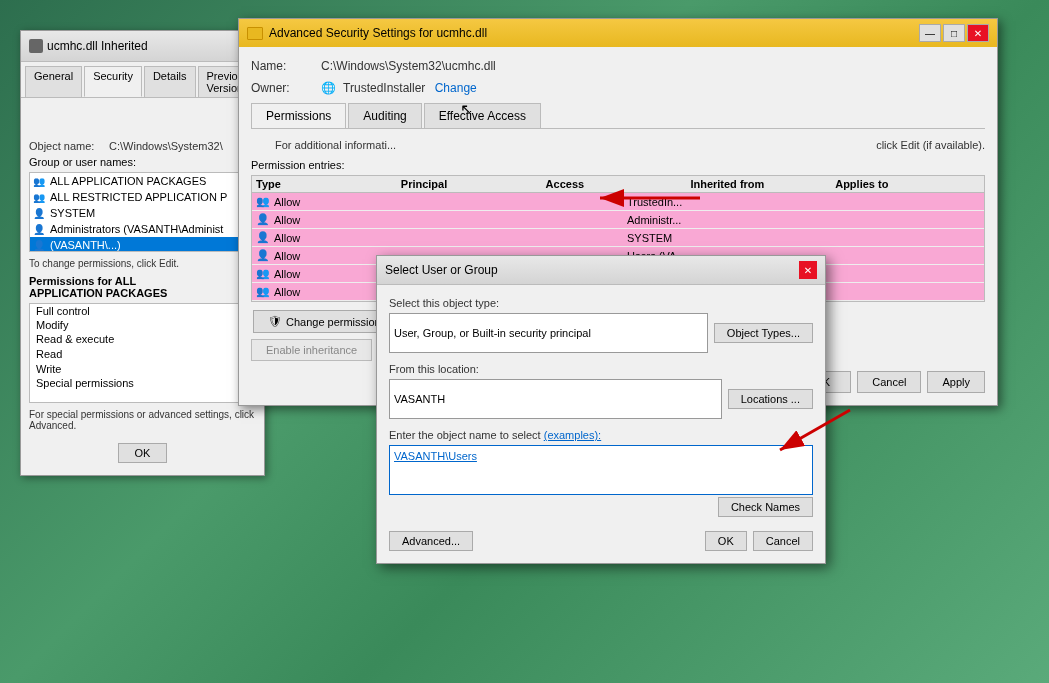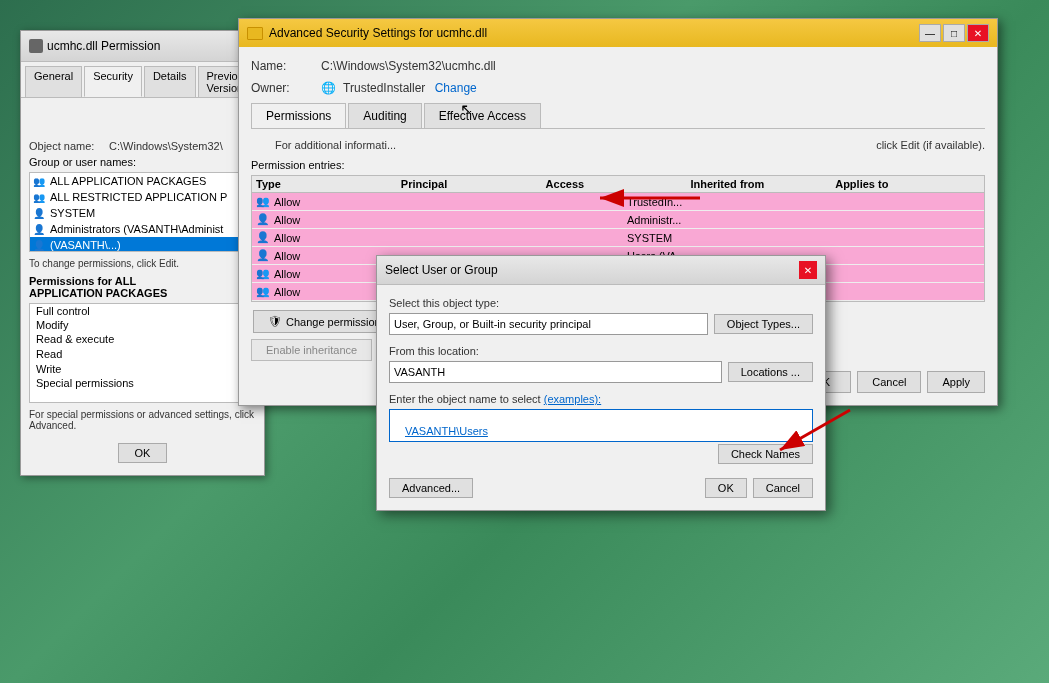--- a/index.html
+++ b/index.html
@@ -401,43 +401,43 @@
       color: #333;
     }
     .dialog-input-row {
       display: flex;
       gap: 6px;
       margin-bottom: 10px;
       align-items: center;
     }
     .dialog-textbox {
       flex: 1;
-      height: 22px;
+      height: 40px;
       border: 1px solid #999;
       background: white;
       padding: 2px 4px;
       font-size: 11px;
     }
     .dialog-btn {
       padding: 3px 12px;
       font-size: 11px;
       background: #e0e0e0;
       border: 1px solid #aaa;
       cursor: pointer;
       white-space: nowrap;
     }
     .dialog-object-name-area {
       margin-bottom: 10px;
     }
     .dialog-object-value {
       border: 1px solid #0066cc;
       background: white;
       width: 100%;
-      height: 33px;
-      padding: 15px;
+      height: 50px;
+      padding: 4px;
       font-size: 11px;
       color: #000;
     }
     .dialog-footer {
       display: flex;
       justify-content: space-between;
       align-items: center;
       padding: 4px 0 0 0;
     }
     .dialog-footer-left {
@@ -484,21 +484,21 @@
   </style>
 </head>
 <body>
 
 <div class="desktop">
 
   <div class="props-window">
     <div class="props-titlebar">
       <div class="props-titlebar-left">
         <span class="props-title-icon"></span>
-        <span>ucmhc.dll Permission</span>
+        <span>ucmhc.dll Inherited</span>
       </div>
       <div class="props-titlebar-close">✕</div>
     </div>
     <div class="props-tabs">
       <div class="props-tab">General</div>
       <div class="props-tab active">Security</div>
       <div class="props-tab">Details</div>
       <div class="props-tab">Previous Versions</div>
     </div>
     <div class="props-body">

